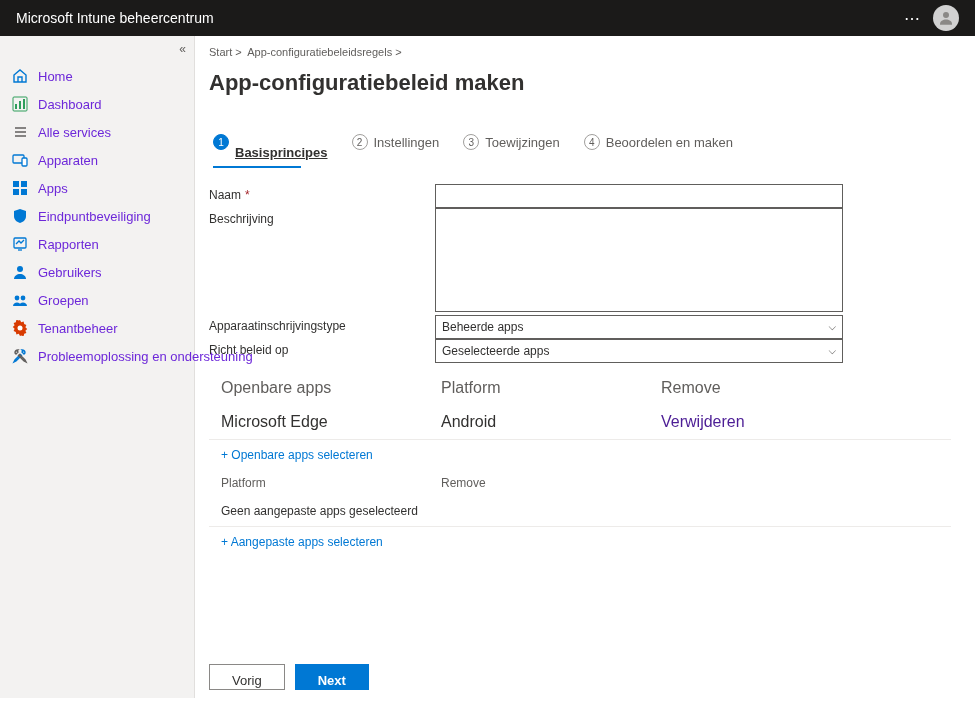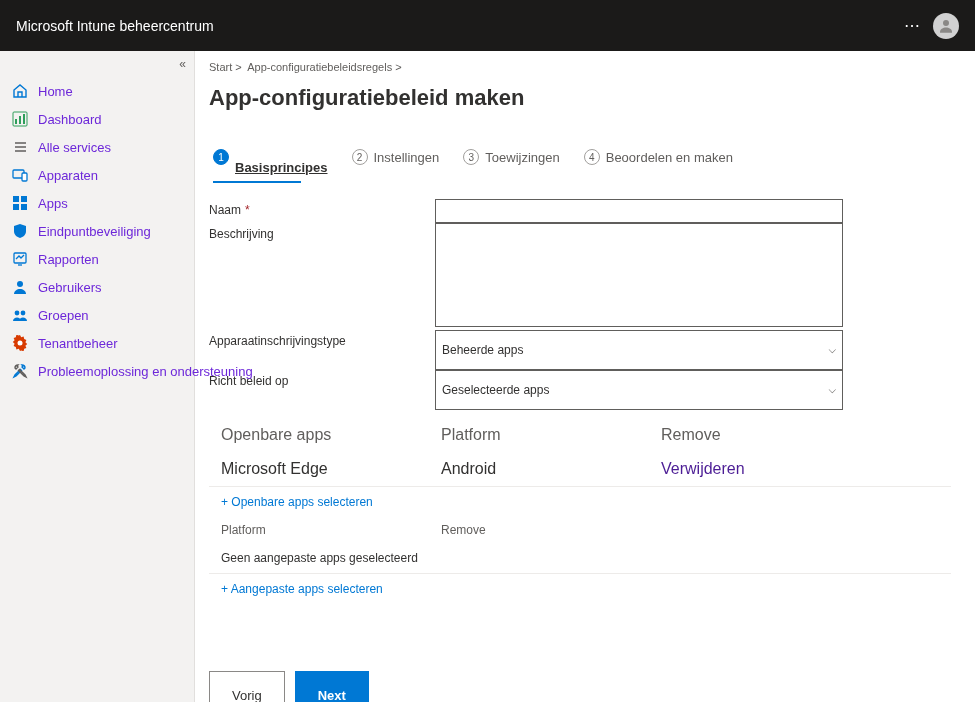--- a/index.html
+++ b/index.html
@@ -1,18 +1,18 @@
 <!DOCTYPE html>
 <html><head>
 <meta charset="utf-8">
 <style>
   * { box-sizing: border-box; margin: 0; padding: 0; }
   body { font-family: "Segoe UI", -apple-system, sans-serif; font-size: 12px; color: #323130; background: #fff; width: 975px; height: 702px; overflow: hidden; }
   
-  .topbar { height: 51px; background: #1b1a19; color: #fff; display: flex; align-items: center; padding: 0 16px; justify-content: space-between; }
+  .topbar { height: 36px; background: #1b1a19; color: #fff; display: flex; align-items: center; padding: 0 16px; justify-content: space-between; }
   .topbar-title { font-size: 14px; font-weight: 400; }
   .topbar-right { display: flex; align-items: center; gap: 12px; }
   .avatar { width: 26px; height: 26px; border-radius: 50%; background: #d1d1d1; display: flex; align-items: center; justify-content: center; }
   .avatar svg { width: 18px; height: 18px; }
   .ellipsis { color: #fff; font-size: 16px; letter-spacing: 1px; }
 
   .body { display: flex; height: 662px; }
   
   .sidebar { width: 195px; background: #f3f2f1; border-right: 1px solid #e1dfdd; padding-top: 6px; position: relative; }
   .collapse { position: absolute; top: 6px; right: 8px; color: #605e5c; font-size: 12px; cursor: pointer; }
@@ -34,38 +34,38 @@
   .step-label { font-size: 13px; color: #605e5c; }
   .step.active .step-label { color: #323130; font-weight: 600; text-decoration: underline; margin-top: 21px; }
   .steprule { height: 2px; background: #0078d4; width: 88px; margin-left: 4px; margin-bottom: 16px; }
 
   .form-row { display: flex; align-items: flex-start; }
   .form-label { width: 226px; font-size: 12px; color: #323130; padding-top: 4px; }
   .req { color: #a4262c; margin-left: 4px; }
   .form-control { flex: 1; max-width: 408px; }
   .form-control input[type=text] { width: 100%; height: 24px; border: 1px solid #605e5c; padding: 0 6px; font-size: 12px; }
   .form-control textarea { width: 100%; height: 104px; border: 1px solid #605e5c; padding: 4px 6px; font-size: 12px; resize: none; }
-  .form-control .select { width: 100%; height: 40px; border: 1px solid #605e5c; padding: 0 6px; font-size: 12px; display: flex; align-items: center; justify-content: space-between; background: #fff; cursor: pointer; }
+  .form-control .select { width: 100%; height: 24px; border: 1px solid #605e5c; padding: 0 6px; font-size: 12px; display: flex; align-items: center; justify-content: space-between; background: #fff; cursor: pointer; }
   .chev { font-size: 10px; color: #605e5c; }
 
   .table { margin-top: 8px; }
   .table-header, .table-row { display: flex; font-size: 16px; padding: 8px 12px; }
   .table-header { color: #605e5c; }
   .table-row { border-bottom: 1px solid #edebe9; color: #323130; }
   .col1 { width: 220px; }
   .col2 { width: 220px; }
   .col3 { width: 160px; color: #605e5c; }
   .table-row .col3 { color: #323130; }
   .addlink { color: #0078d4; font-size: 12px; padding: 8px 12px; cursor: pointer; }
   .addlink::before { content: "+ "; }
   .subhead { display: flex; font-size: 12px; padding: 6px 12px; color: #605e5c; }
   .empty { font-size: 12px; padding: 8px 12px; color: #323130; border-bottom: 1px solid #edebe9; }
 
   .footer { margin-top: auto; display: flex; gap: 10px; padding: 10px 0 8px 0; }
-  .btn { height: 26px; padding: 16px 22px; font-size: 13px; border: 1px solid #8a8886; background: #fff; color: #323130; cursor: pointer; margin-top: 28px; }
+  .btn { height: 26px; padding: 8px 22px; font-size: 13px; border: 1px solid #8a8886; background: #fff; color: #323130; cursor: pointer; margin-top: 28px; }
   .btn.primary { background: #0078d4; border-color: #0078d4; color: #fff; font-weight: 600; }
 </style>
 </head>
 <body>
 
 <div class="topbar">
   <div class="topbar-title">Microsoft Intune beheercentrum</div>
   <div class="topbar-right">
     <span class="ellipsis">⋯</span>
     <span class="avatar">

